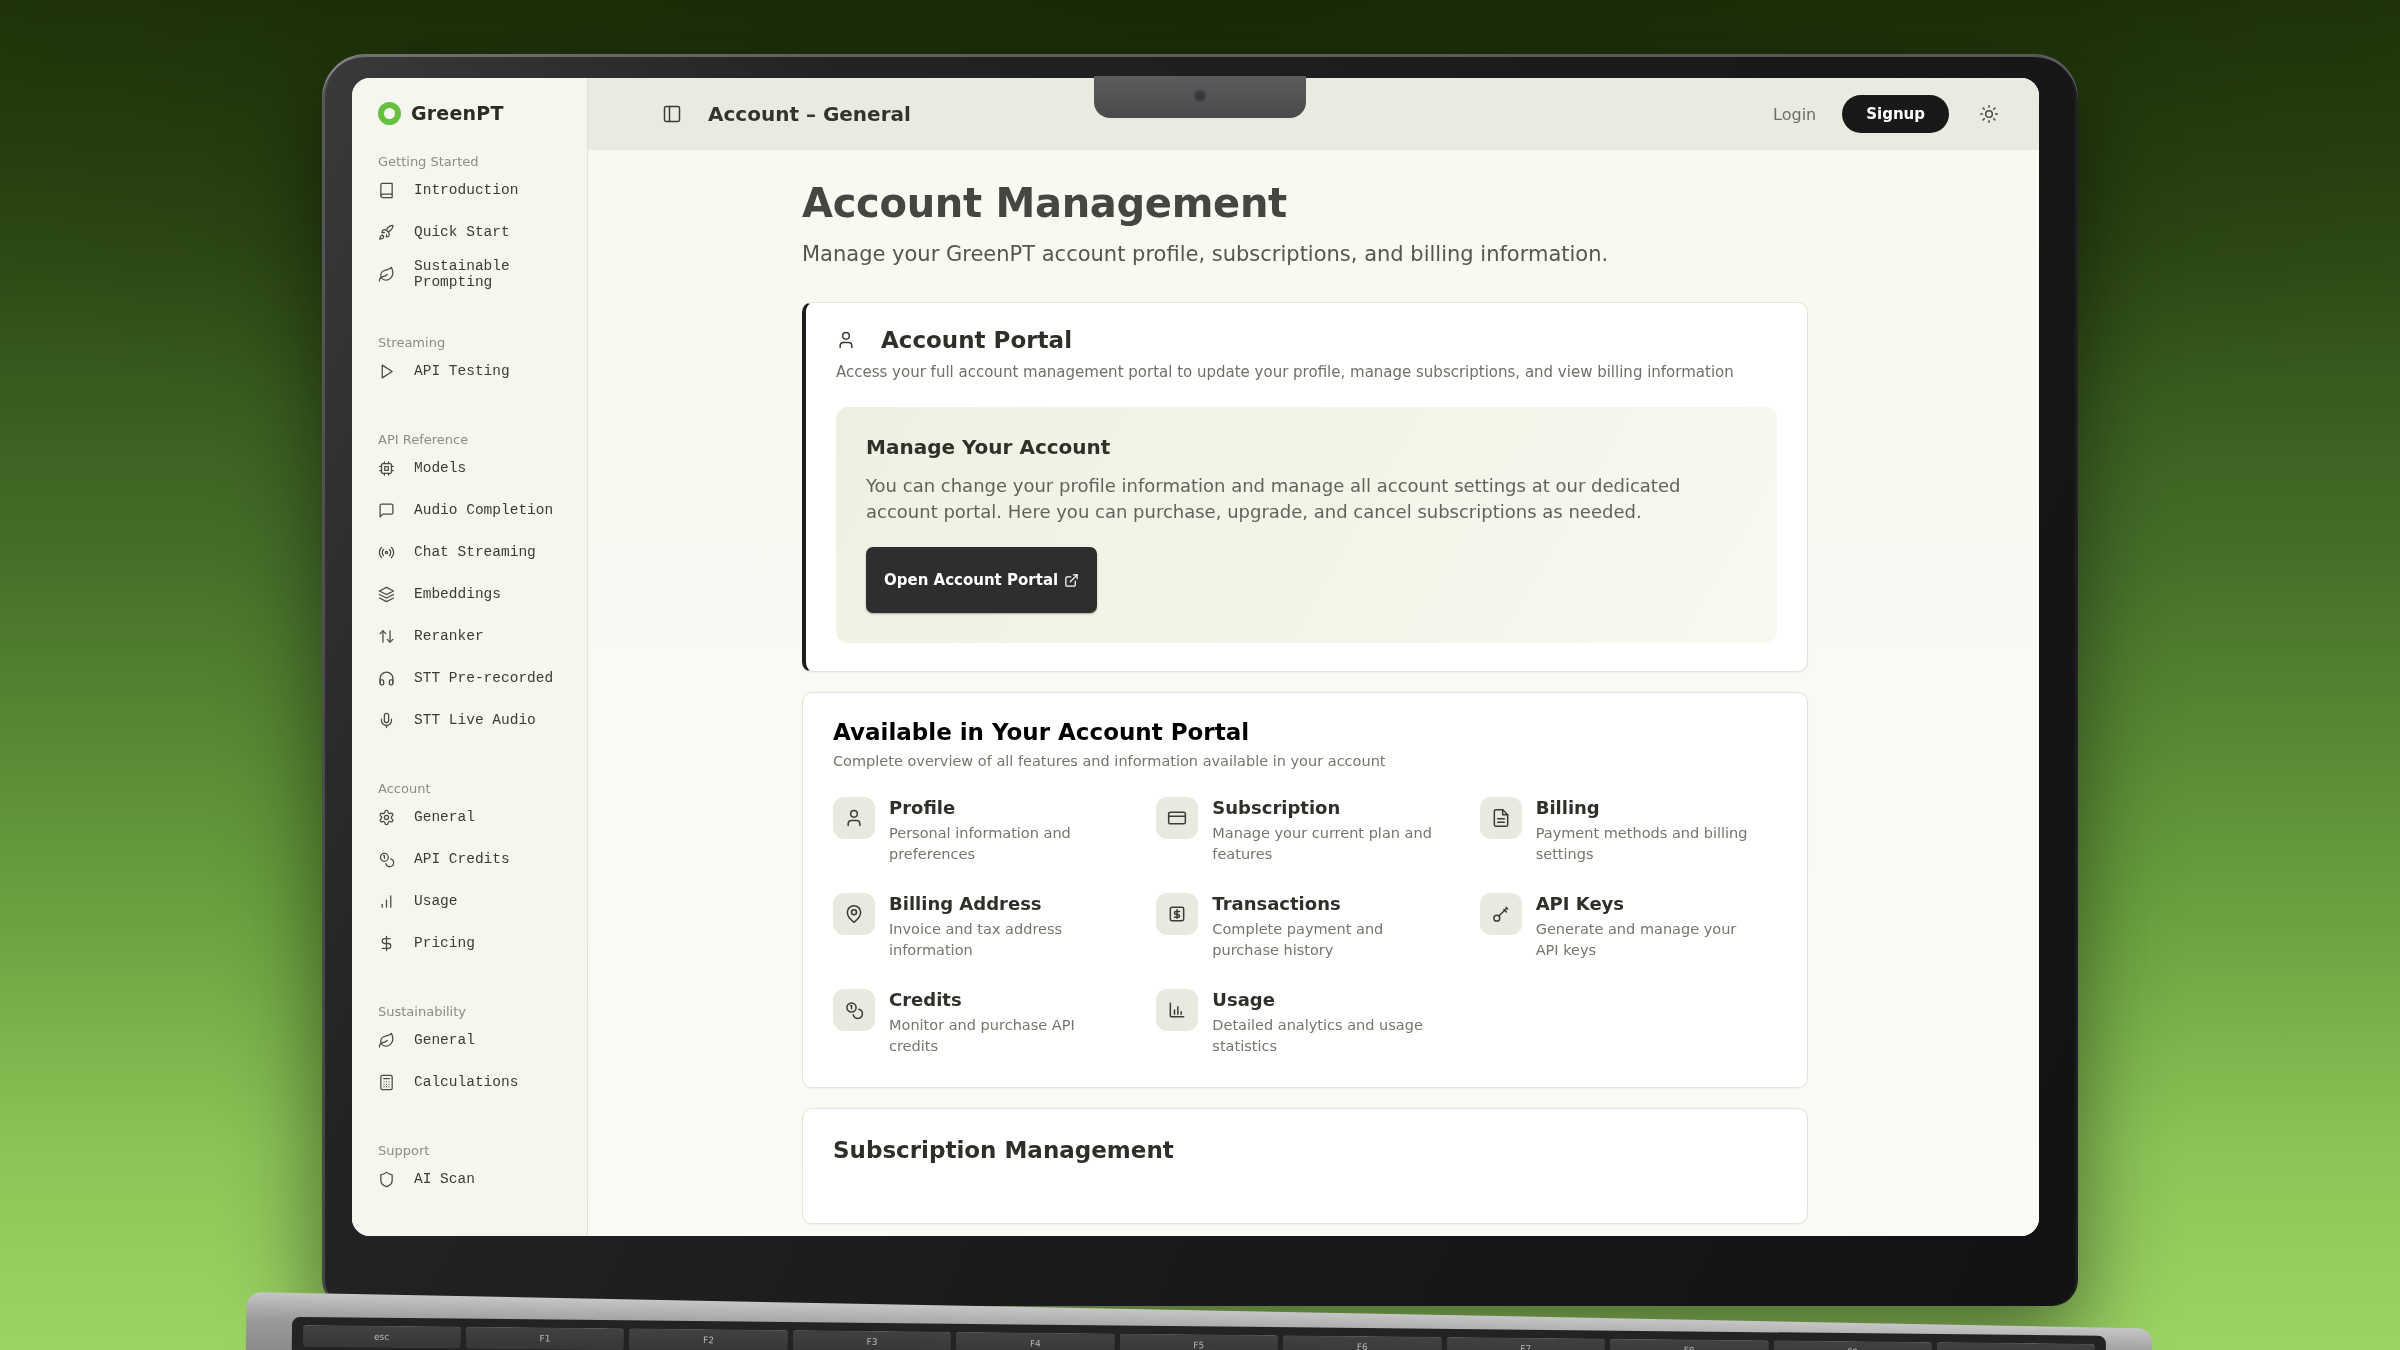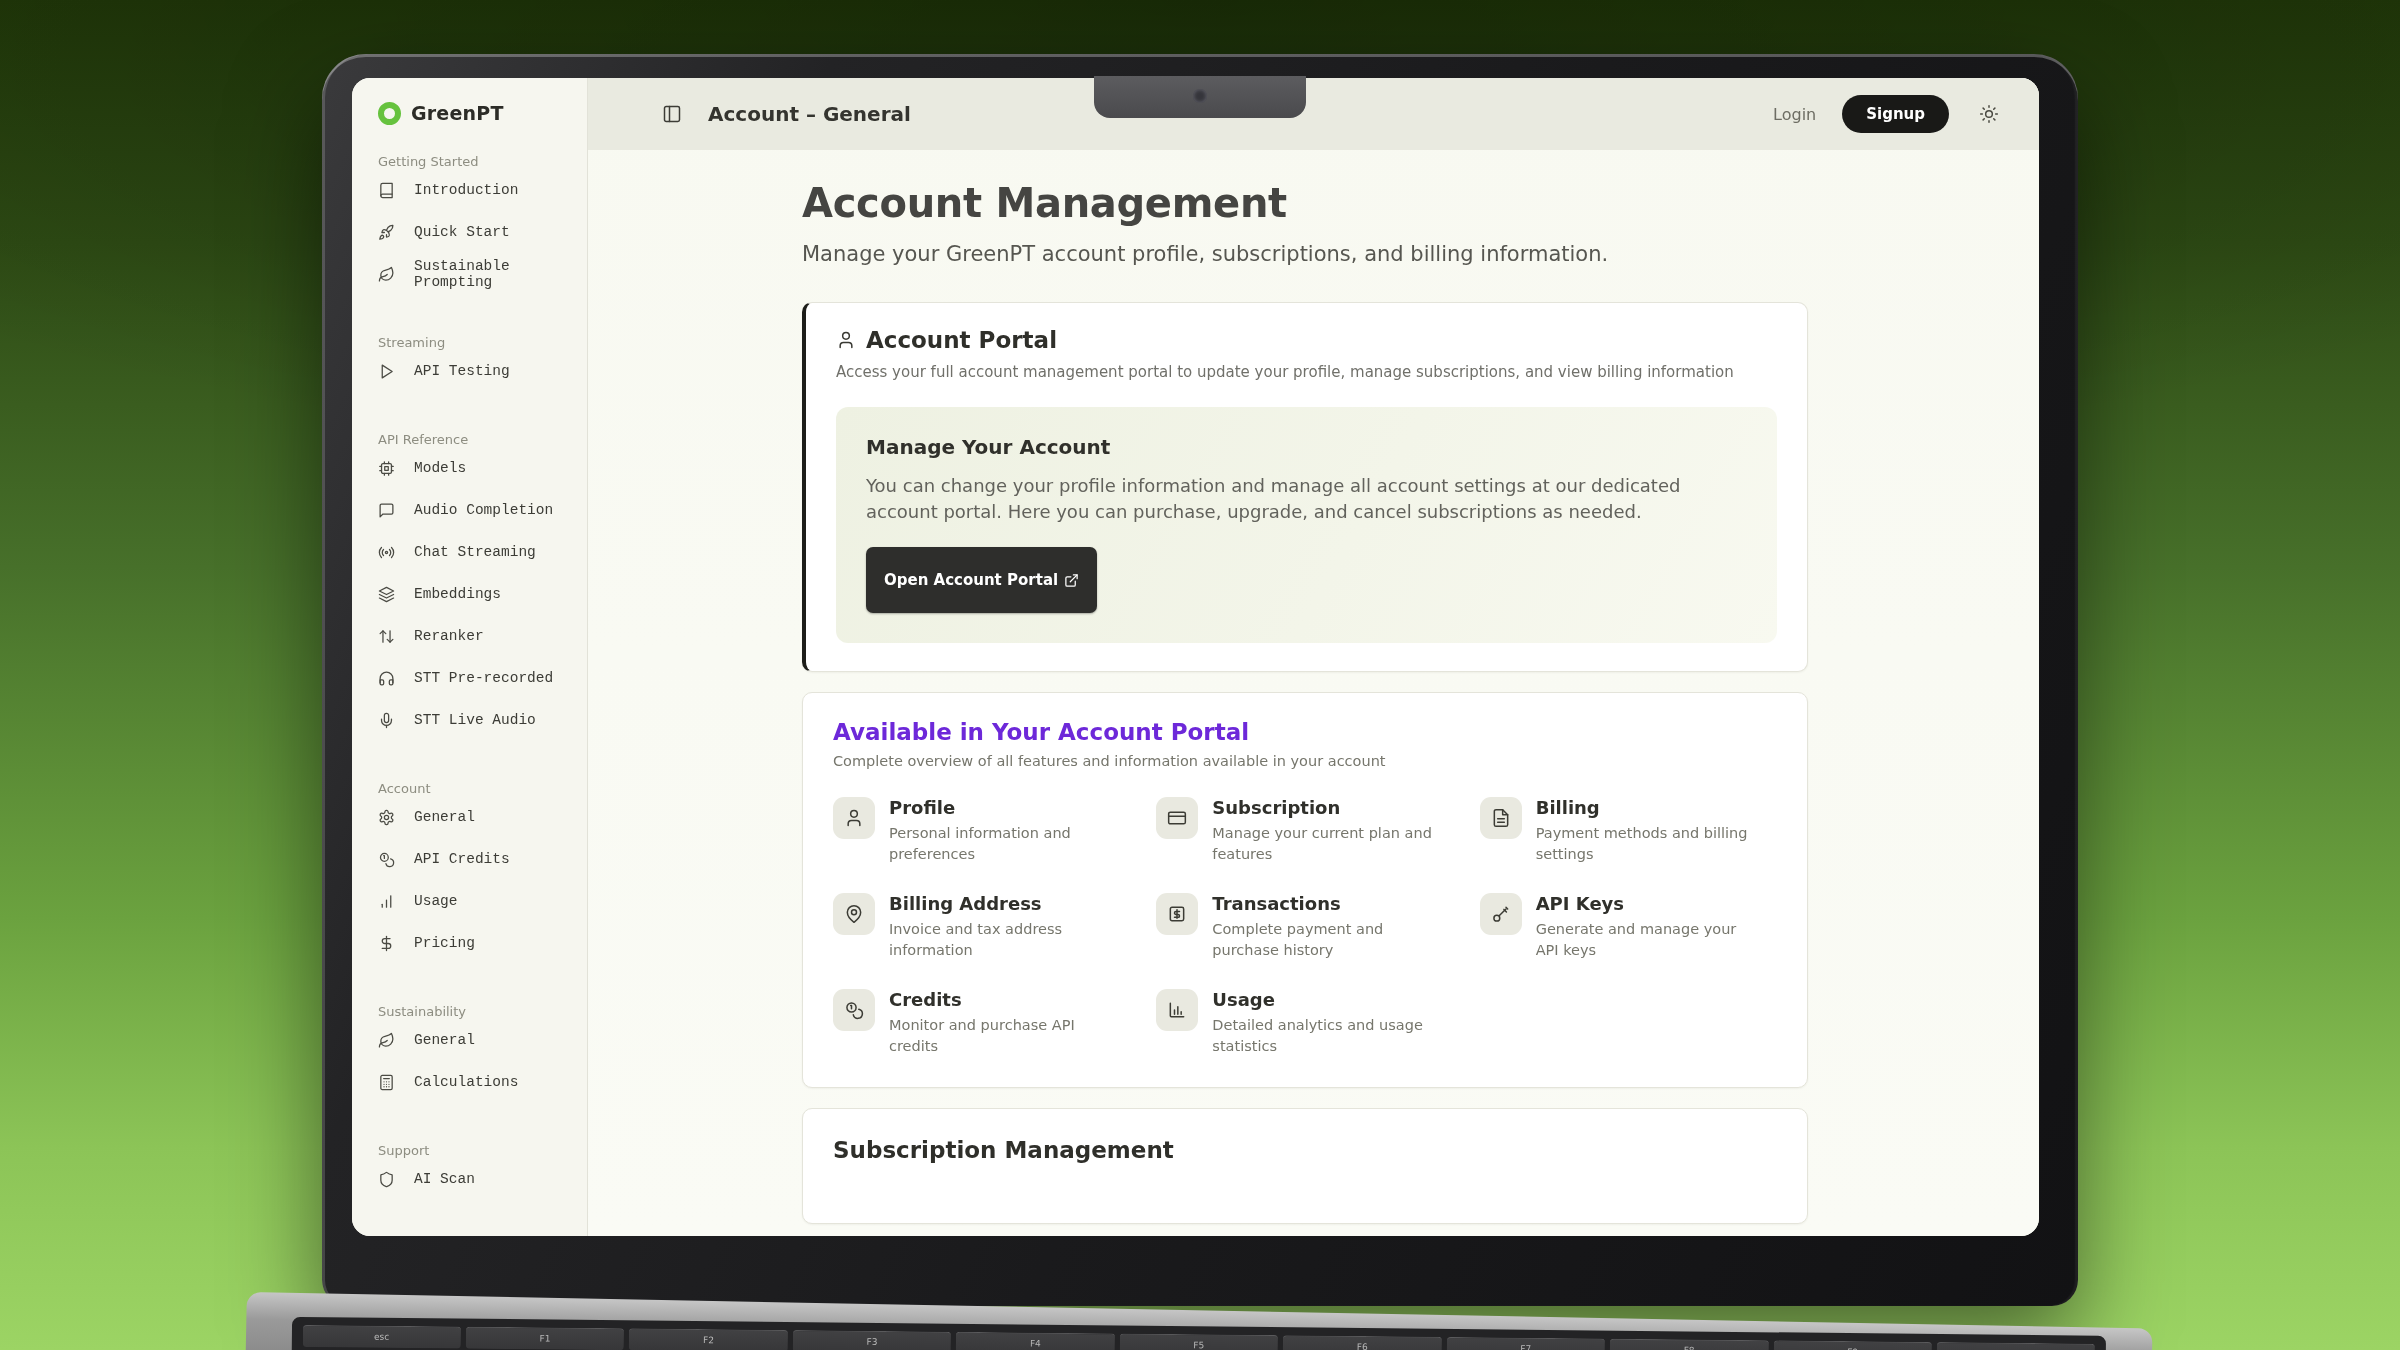--- a/index.html
+++ b/index.html
@@ -55,34 +55,34 @@
     padding:10px 24px;border-radius:999px;cursor:pointer;}
   .theme-btn{margin-left:30px;display:flex;cursor:pointer;}
   .theme-btn .ic{width:20px;height:20px;color:#4a4a42;}
   .content{flex:1;overflow:hidden;padding-top:30px;}
   .content-inner{width:1006px;margin-left:214px;}
   .h1{font-size:40px;font-weight:bold;color:#454542;letter-spacing:-.3px;}
   .sub{margin-top:16px;font-size:21px;color:#565650;}
   .card{background:#fff;border:1px solid #e4e4da;border-radius:10px;
     box-shadow:0 1px 2px rgba(30,30,20,.05);box-sizing:border-box;}
   .portal-card{margin-top:36px;border-left:4px solid #1d1d19;padding:24px 30px 28px;}
-  .portal-header{display:flex;align-items:center;gap:10px;}
+  .portal-header{display:flex;align-items:center;gap:25px;}
   .portal-header .ic{width:20px;height:20px;color:#3a3a34;}
   .portal-title{font-size:23px;font-weight:600;color:#2f2f2a;}
   .portal-desc{margin-top:10px;font-size:15px;color:#70706a;}
   .inner-panel{margin-top:26px;border-radius:12px;padding:28px 30px 30px;
     background:linear-gradient(120deg,#eef1e2 0%,#f3f5e9 55%,#f8f9f0 100%);}
   .inner-title{font-size:20px;font-weight:bold;color:#30302b;}
   .inner-body{margin-top:14px;font-size:18px;color:#62625c;line-height:1.45;max-width:880px;}
   .portal-btn{margin-top:22px;display:inline-flex;align-items:center;gap:6px;background:#2e2e2c;
     color:#fff;font-size:15px;font-weight:bold;padding:24px 18px;border-radius:7px;cursor:pointer;
     box-shadow:0 1px 2px rgba(0,0,0,.3);}
   .portal-btn .ic{width:15px;height:15px;color:#fff;stroke-width:2;}
   .features-card{margin-top:20px;padding:26px 30px 30px;}
-  .features-title{font-size:23px;font-weight:bold;color:#6d28d9;}
+  .features-title{font-size:23px;font-weight:bold;color:#000000;}
   .features-sub{margin-top:8px;font-size:14.5px;color:#76766c;}
   .features-grid{margin-top:28px;display:grid;grid-template-columns:repeat(3,1fr);
     column-gap:26px;row-gap:28px;}
   .feature{display:flex;gap:14px;}
   .tile{width:42px;height:42px;border-radius:11px;background:#e9e9e0;display:flex;
     align-items:center;justify-content:center;color:#3c3c35;flex-shrink:0;}
   .tile .ic{width:20px;height:20px;}
   .f-title{font-size:18px;font-weight:bold;color:#30302b;}
   .f-desc{margin-top:5px;font-size:14.5px;color:#76766c;line-height:1.45;max-width:225px;}
   .sub-card{margin-top:20px;padding:28px 30px 60px;}

